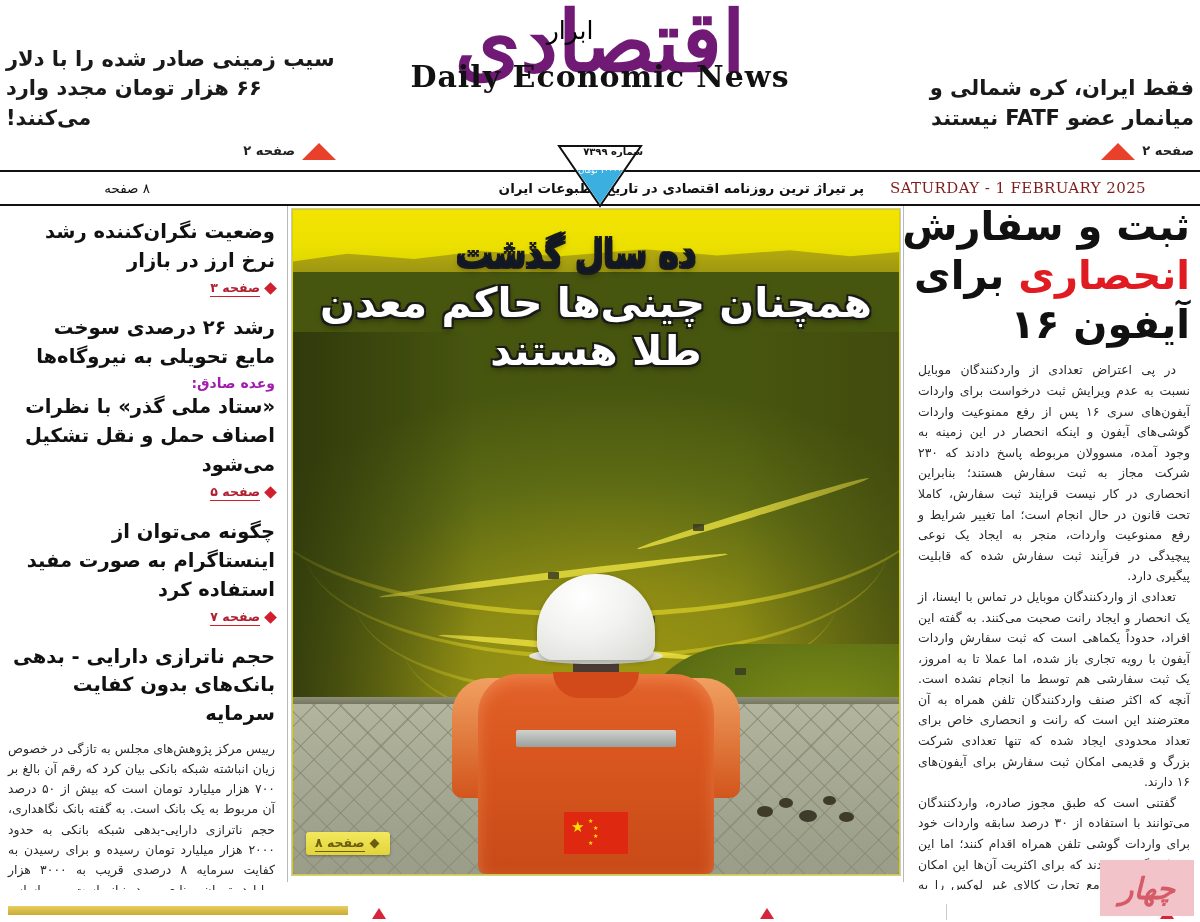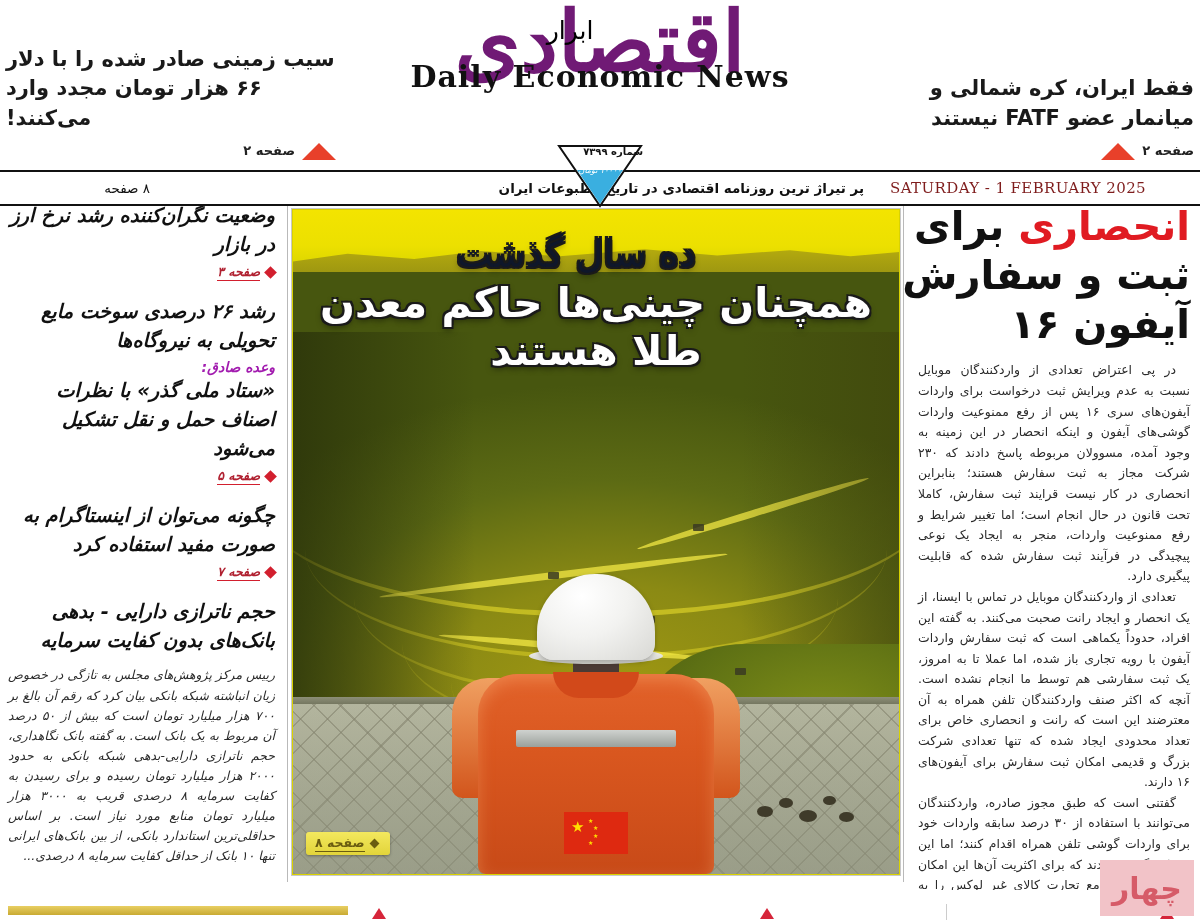--- a/index.html
+++ b/index.html
@@ -55,21 +55,21 @@
     position:absolute;left:50%;transform:translateX(-50%);top:144px;
     width:86px;height:64px;z-index:6;
   }
   .tri-price svg{position:absolute;left:0;top:0;}
   .tri-num{
     position:absolute;top:2px;left:0;width:86px;text-align:right;
     font-size:10px;font-weight:bold;color:#111;direction:rtl;
   }
   .tri-price-amount{
     position:absolute;top:22px;left:0;width:86px;text-align:center;
-    font-size:8px;color:#fff;direction:rtl;line-height:1.15;font-style:italic;
+    font-size:8px;color:#fff;direction:rtl;line-height:1.15;
   }
 
   
   .infobar{
     position:absolute;left:0;top:170px;width:1200px;height:32px;
     border-top:2.5px solid #111;border-bottom:2.5px solid #111;
     display:flex;align-items:center;
   }
   .infobar .cell{display:flex;align-items:center;height:100%;}
   .ib-eng{
@@ -81,21 +81,21 @@
     direction:rtl;color:#111;
   }
   .ib-pages{width:150px;text-align:center;font-size:13.5px;direction:rtl;color:#111;}
   .ib-date{
     width:400px;text-align:right;padding-right:14px;font-size:13.5px;direction:rtl;color:#111;
   }
 
   
   .body-area{position:absolute;left:0;top:202px;width:1200px;height:688px;}
 
-  .col-left{position:absolute;left:0;top:0;width:283px;height:688px;padding:0 8px;box-sizing:border-box;font-style:italic;}
+  .col-left{position:absolute;left:0;top:16px;width:283px;height:688px;padding:0 8px;box-sizing:border-box;}
   .col-mid{position:absolute;left:291px;top:6px;width:610px;height:668px;}
   .col-right{position:absolute;right:0;top:0;width:292px;height:688px;padding:0 10px;box-sizing:border-box;}
 
   .vrule{position:absolute;top:4px;width:1px;height:676px;background:#b9b9b9;}
   .vrule.l{left:287px;}
   .vrule.r{right:296px;}
 
   
   .hl-item{margin-bottom:4px;}
   .hl-kicker{
@@ -226,21 +226,21 @@
     font-size:40px;line-height:1.22;letter-spacing:-.5px;
   }
   .rhead .red{color:#e01b22;}
   .rhead .l{display:block;white-space:nowrap;}
   .r-body{
     margin-top:12px;font-size:12.4px;line-height:1.66;text-align:justify;direction:rtl;color:#2a2a2a;
   }
   .r-body p{margin:0 0 0 0;text-indent:14px;}
 
   
-  .bottom{position:absolute;left:0;top:890px;width:1200px;height:32px;background:#fff;}
+  .bottom{position:absolute;left:0;top:890px;width:1200px;height:32px;background:#fff;font-style:italic;}
   .ad-pink{
     position:absolute;right:6px;top:-30px;width:94px;height:56px;background:#f2c3c8;
     display:flex;align-items:center;justify-content:center;overflow:hidden;
   }
   .ad-pink span{
     font-size:30px;font-weight:bold;color:#d24a58;direction:rtl;opacity:.85;letter-spacing:-1px;
   }
   .gold-bar{
     position:absolute;left:8px;top:16px;width:340px;height:9px;
     background:linear-gradient(180deg,#e8cf63,#c9aa33);
@@ -403,22 +403,22 @@
 
         <div class="photo-badge">
           <span class="diamond"></span>
           <span class="ref-label">صفحه ۸</span>
         </div>
       </div>
     </div>
 
     <div class="col-right">
       <div class="rhead">
+        <span class="l">ثبت و سفارش</span>
         <span class="l"><span class="red">انحصاری</span> برای</span>
-        <span class="l">ثبت و سفارش</span>
         <span class="l">آیفون ۱۶</span>
       </div>
 
       <div class="r-body">
         <p>در پی اعتراض تعدادی از واردکنندگان موبایل نسبت به عدم ویرایش ثبت درخواست برای واردات آیفون‌های سری ۱۶ پس از رفع ممنوعیت واردات گوشی‌های آیفون و اینکه انحصار در این زمینه به وجود آمده، مسوولان مربوطه پاسخ دادند که ۲۳۰ شرکت مجاز به ثبت سفارش هستند؛ بنابراین انحصاری در کار نیست قرایند ثبت سفارش، کاملا تحت قانون در حال انجام است؛ اما تغییر شرایط و رفع ممنوعیت واردات، منجر به ایجاد یک نوعی پیچیدگی در فرآیند ثبت سفارش شده که قابلیت پیگیری دارد.</p>
         <p>تعدادی از واردکنندگان موبایل در تماس با ایسنا، از یک انحصار و ایجاد رانت صحبت می‌کنند. به گفته این افراد، حدوداً یکماهی است که ثبت سفارش واردات آیفون با رویه تجاری باز شده، اما عملا تا به امروز، یک ثبت سفارشی هم توسط ما انجام نشده است. آنچه که اکثر صنف واردکنندگان تلفن همراه به آن معترضند این است که رانت و انحصاری خاص برای تعداد محدودی ایجاد شده که تنها تعدادی شرکت بزرگ و قدیمی امکان ثبت سفارش برای آیفون‌های ۱۶ دارند.</p>
         <p>گفتنی است که طبق مجوز صادره، واردکنندگان می‌توانند با استفاده از ۳۰ درصد سابقه واردات خود برای واردات گوشی تلفن همراه اقدام کنند؛ اما این واردکنندگان معتقدند که برای اکثریت آن‌ها این امکان که در سامانه جامع تجارت کالای غیر لوکس را به لوکس تبدیل کنند، وجود ندارد و اجازه ویرایش درخواست به آن‌ها داده نمی‌شود؛ بطور مثال این واردکنندگان در...</p>
       </div>
 
     </div>

